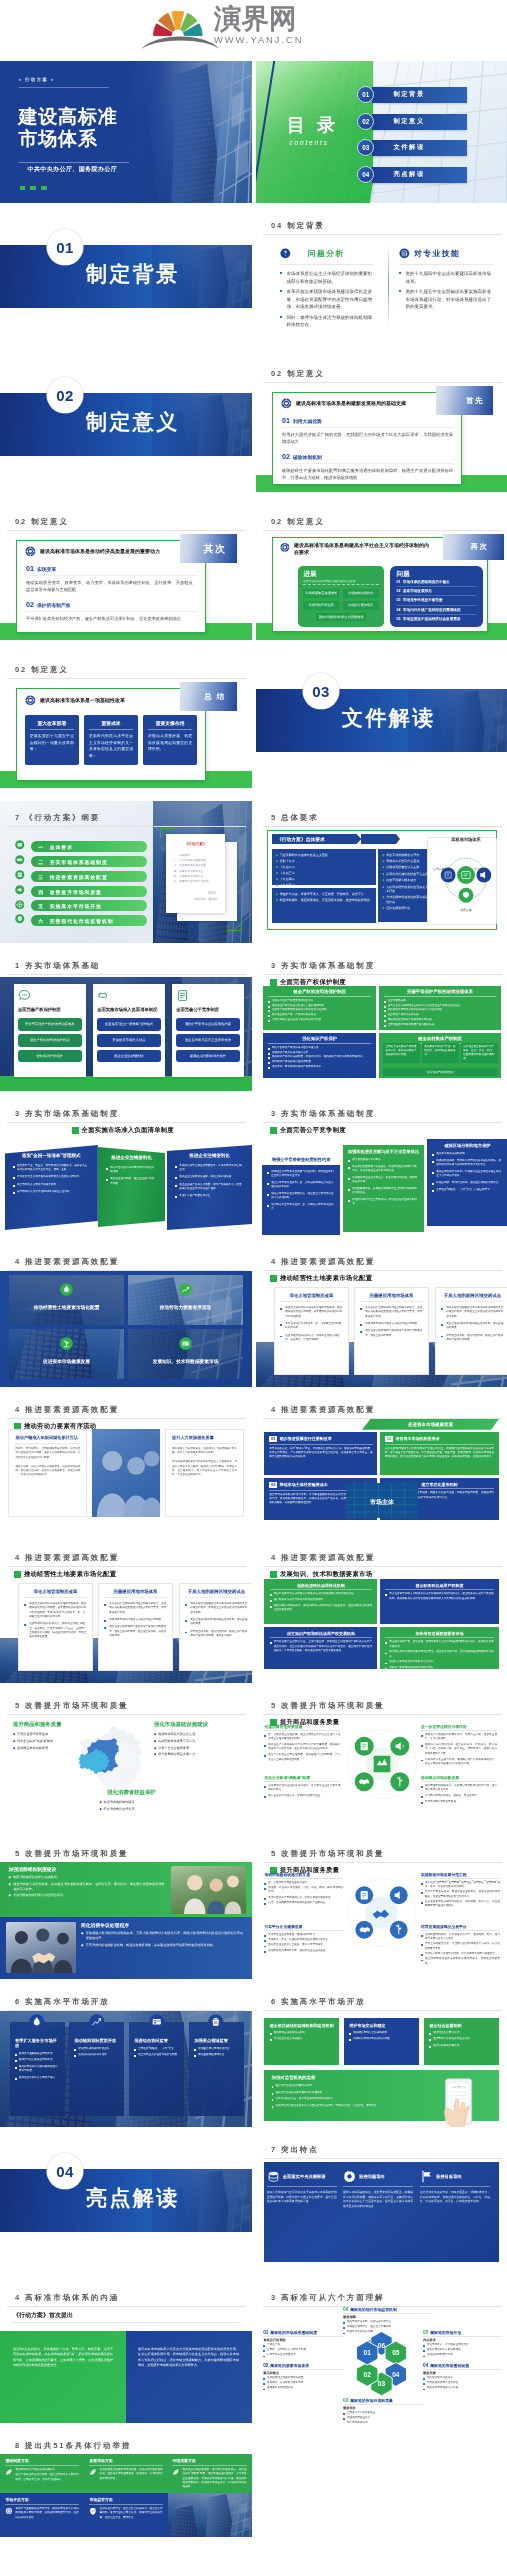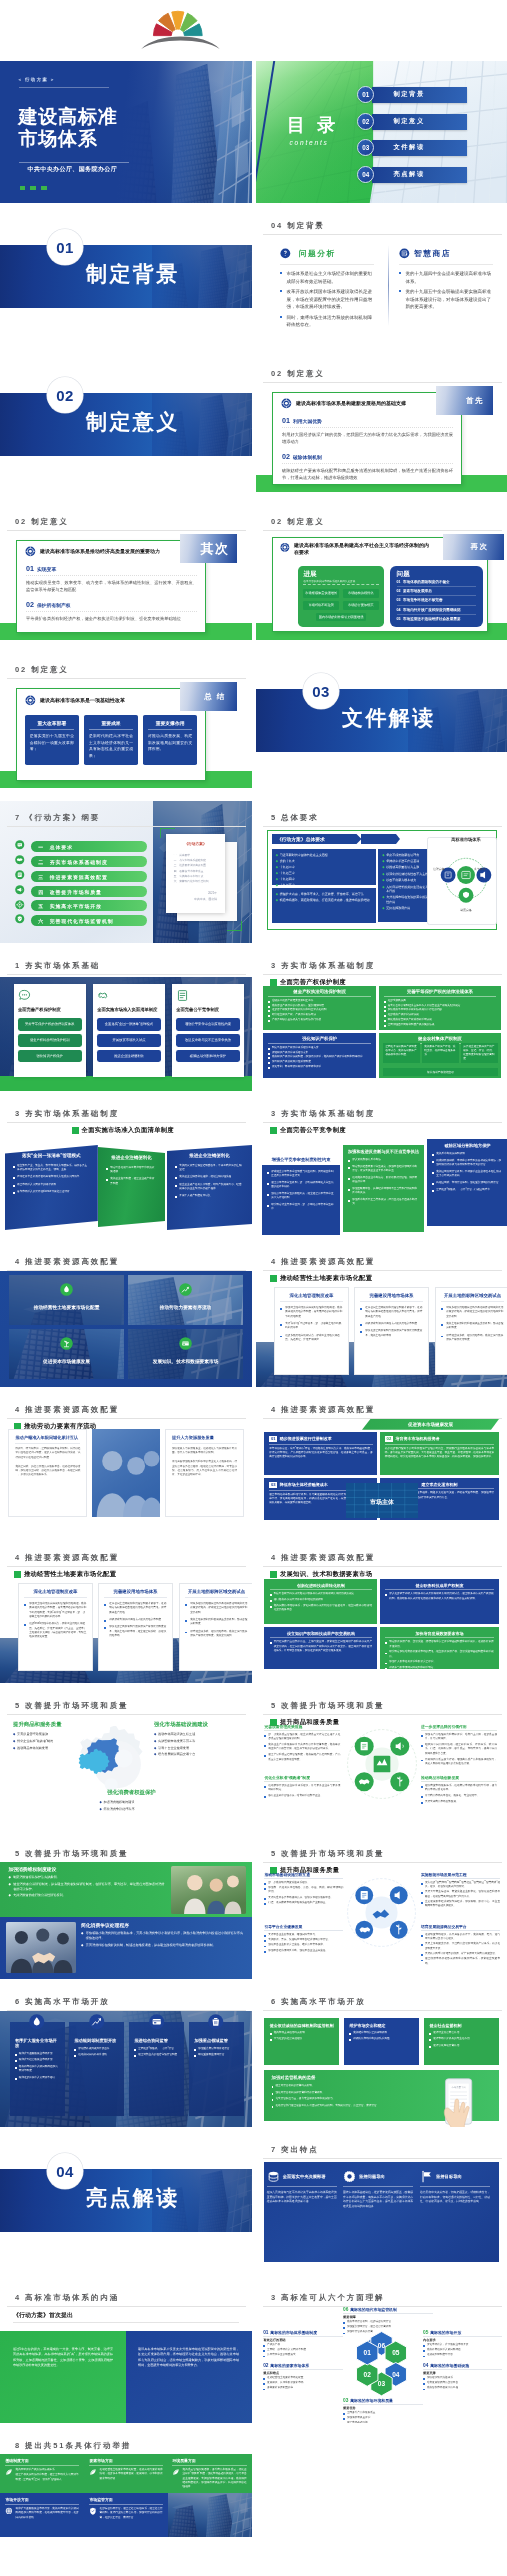--- a/index.html
+++ b/index.html
@@ -76,20 +76,24 @@
           <g transform="translate(20.5,10.5)">
             <path d="M0.0,41.0 A41,41 0 0 1 5.1,21.2 L31.4,35.7 A11,11 0 0 0 30.0,41.0 Z" fill="#c0243c" stroke="#c0243c" stroke-width="1.6" stroke-linejoin="round"></path>
             <path d="M8.6,15.9 A41,41 0 0 1 24.7,3.4 L36.6,30.9 A11,11 0 0 0 32.3,34.3 Z" fill="#d2762a" stroke="#d2762a" stroke-width="1.6" stroke-linejoin="round"></path>
             <path d="M30.8,1.3 A41,41 0 0 1 51.2,1.3 L43.7,30.3 A11,11 0 0 0 38.3,30.3 Z" fill="#f0a32b" stroke="#f0a32b" stroke-width="1.6" stroke-linejoin="round"></path>
             <path d="M57.3,3.4 A41,41 0 0 1 73.4,15.9 L49.7,34.3 A11,11 0 0 0 45.4,30.9 Z" fill="#6cb94f" stroke="#6cb94f" stroke-width="1.6" stroke-linejoin="round"></path>
             <path d="M76.9,21.2 A41,41 0 0 1 82.0,41.0 L52.0,41.0 A11,11 0 0 0 50.6,35.7 Z" fill="#1f8f91" stroke="#1f8f91" stroke-width="1.6" stroke-linejoin="round"></path>
           </g>
           <path d="M0,74 C26,46 106,46 132,74 C104,55 28,55 0,74 Z" fill="#6d6e71"></path>
         </svg>
       </span>
+      <span class="logo-txt">
+        <span class="logo-cn">演界网</span>
+        <span class="logo-en">WWW.YANJ.CN</span>
+      </span>
     </a>
   </div>
   <div class="grid">
 <div class="slide cr" style="top:0px">
         <div class="cs" style="position:absolute;inset:0">
           <div class="cs-bg">
             <svg width="156" height="142" viewBox="0 0 262 238" preserveAspectRatio="none">
 <defs>
                 <linearGradient id="lt5a" x1="0" y1="0" x2=".4" y2="1">
 <stop offset="0" stop-color="#f7fafd"></stop>
@@ -302,21 +306,21 @@
             </div>
           </div>
           <div class="sd-num">01</div>
           <div class="sd-t">制定背景</div>
         </div>
       </div>
 <div class="slide cr" style="top:148px">
         <div class="sh">04  制定背景</div>
         <div class="sh-line"></div>
         <div class="bx" style="left:24px;top:39px;width:94px">
-          <div style="display:flex;align-items:flex-end;gap:8px;margin-bottom:5.4px">
+          <div style="display:flex;align-items:flex-end;gap:17px;margin-bottom:5.4px">
             <svg width="10.7" height="10.7" viewBox="0 0 24 24">
               <circle cx="12" cy="12" r="11" fill="#1b4298"></circle>
               <path d="M9.3 9.1c0-1.6 1.2-2.7 2.9-2.7 1.7 0 2.9 1 2.9 2.5 0 1.2-.6 1.8-1.6 2.5-.9.6-1.1 1-1.1 1.9v.4h-1.7v-.7c0-1.3.4-1.9 1.4-2.6.8-.5 1.1-.9 1.1-1.5 0-.7-.5-1.1-1.2-1.1-.8 0-1.2.5-1.2 1.3z" fill="#fff"></path>
               <circle cx="11.6" cy="16.6" r="1.1" fill="#fff"></circle>
             </svg>
             <span style="font-size:7.8px;font-weight:700;color:#2fa84f;letter-spacing:1.5px">问题分析</span>
           </div>
           <div style="height:0.6px;background:#e8e8e8;margin-bottom:5.4px"></div>
           <div class="bd" style="margin-bottom:2.7px;padding-left:6.6px;color:#3c3c3c;font-size:4.5px;line-height:7.6px">市场体系是社会主义市场经济体制的重要组成部分和有效运转基础。</div>
           <div class="bd" style="margin-bottom:2.7px;padding-left:6.6px;color:#3c3c3c;font-size:4.5px;line-height:7.6px">改革开放以来我国市场体系建设取得长足进展，市场在资源配置中的决定性作用日益增强，市场发展环境持续改善。</div>
@@ -324,21 +328,21 @@
         </div>
         <div class="bx" style="left:132px;top:36px;width:1px;height:81px;background:linear-gradient(180deg,rgba(27,66,152,0),rgba(27,66,152,.55),rgba(27,66,152,0))"></div>
         <div class="bx" style="left:143px;top:39px;width:94px">
           <div style="display:flex;align-items:center;gap:4.2px;margin-bottom:5.4px">
             <svg width="10.7" height="10.7" viewBox="0 0 24 24">
               <circle cx="12" cy="12" r="11" fill="#1b4298"></circle>
               <rect x="7" y="6.5" width="10" height="11" rx="1" fill="none" stroke="#fff" stroke-width="1.3"></rect>
               <path d="M9.3 9.6h5.4M9.3 12h4M9.3 14.4h3" stroke="#fff" stroke-width="1.1" stroke-linecap="round"></path>
               <path d="M15 14.2l2.6-2.6 1.6 1.6-2.6 2.6-2 .4z" fill="#fff"></path>
             </svg>
-            <span style="font-size:7.8px;font-weight:700;color:#1b3f93;letter-spacing:1.5px">智慧商店</span>
+            <span style="font-size:7.8px;font-weight:700;color:#1b3f93;letter-spacing:1.5px">对专业技能</span>
           </div>
           <div style="height:0.6px;background:#e8e8e8;margin-bottom:5.4px"></div>
           <div class="bd" style="margin-bottom:2.7px;padding-left:6.6px;color:#3c3c3c;font-size:4.5px;line-height:7.6px">党的十九届四中全会提出要建设高标准市场体系。</div>
           <div class="bd" style="margin-bottom:2.7px;padding-left:6.6px;color:#3c3c3c;font-size:4.5px;line-height:7.6px">党的十九届五中全会明确提出要实施高标准市场体系建设行动，对市场体系建设提出了新的更高要求。</div>
         </div>
       </div>
 <div class="slide cl" style="top:296px">
         <div class="sd" style="position:absolute;inset:0">
           <div class="sd-band">
             <div class="sd-ph">
@@ -434,21 +438,21 @@
             <div style="color:#3f3f3f;font-size:4.2px;line-height:7.4px;text-align:justify">破除妨碍生产要素市场化配置和商品服务流通的体制机制障碍，畅通生产流通分配消费各环节，打通高速大动脉，推进市场提质增效</div>
           </div>
         </div>
       </div>
 <div class="slide cl" style="top:444px">
         <div class="sh">02  制定意义</div>
         <div class="sh-line"></div>
         <div class="bx" style="left:0;top:118px;width:252px;height:16.7px;background:#3cc14f"></div>
         <div class="bx" style="left:15.5px;top:35px;width:190px;height:93px;border:1px solid #2fae47;background:#fff;box-shadow:1.8px 2.4px 4.2px rgba(0,0,0,.13);z-index:1"></div>
         <div class="bx" style="left:180px;top:29px;width:57px;height:29px;background:linear-gradient(100deg,#dfe5f0 0%,#c9d4e9 18%,#6e8ec7 58%,#1d4498 100%);display:flex;align-items:center;justify-content:center;padding-left:13px;z-index:3">
-          <span style="color:#fff;font-size:13px;font-weight:700;letter-spacing:1.5px">其次</span>
+          <span style="color:#fff;font-size:10px;font-weight:700;letter-spacing:1.5px">其次</span>
         </div>
         <div class="bx" style="left:25px;top:41px;width:173px;display:flex;align-items:center;gap:4.2px;z-index:3">
           <svg width="10.7" height="10.7" viewBox="0 0 24 24">
             <circle cx="12" cy="12" r="11" fill="#1b4298"></circle>
             <circle cx="12" cy="12" r="7" fill="none" stroke="#fff" stroke-width="1.4"></circle>
             <circle cx="12" cy="12" r="3.2" fill="#fff"></circle>
             <path d="M12 1.5v4M12 18.5v4M1.5 12h4M18.5 12h4" stroke="#fff" stroke-width="1.4" stroke-linecap="round"></path>
           </svg>
           <span style="font-size:5px;font-weight:800;color:#111;line-height:1.3">建设高标准市场体系是推动经济高质量发展的重要动力</span>
         </div>

